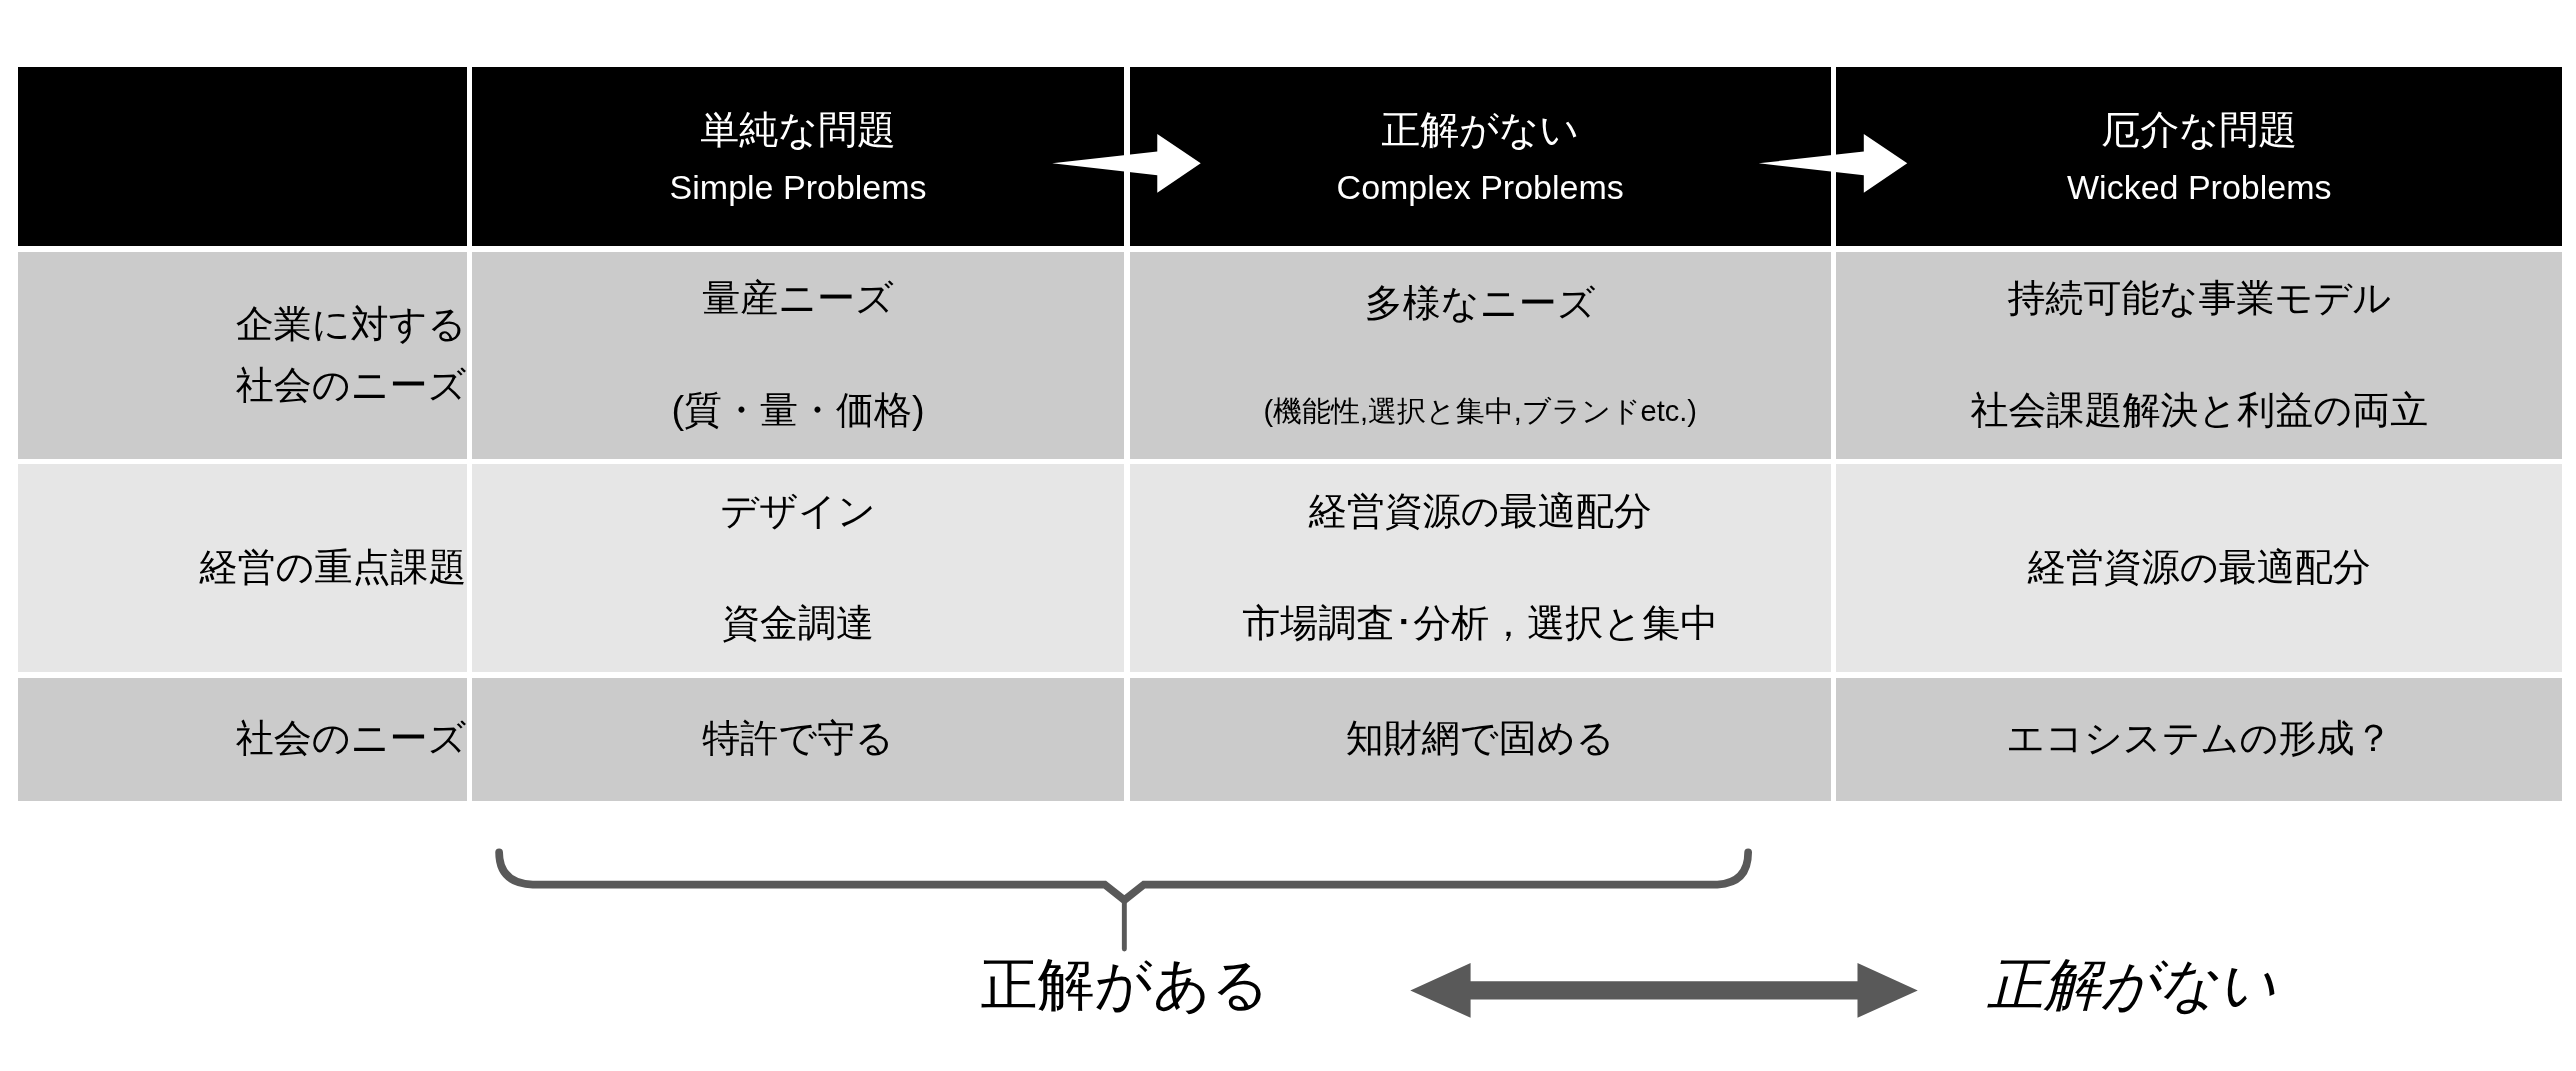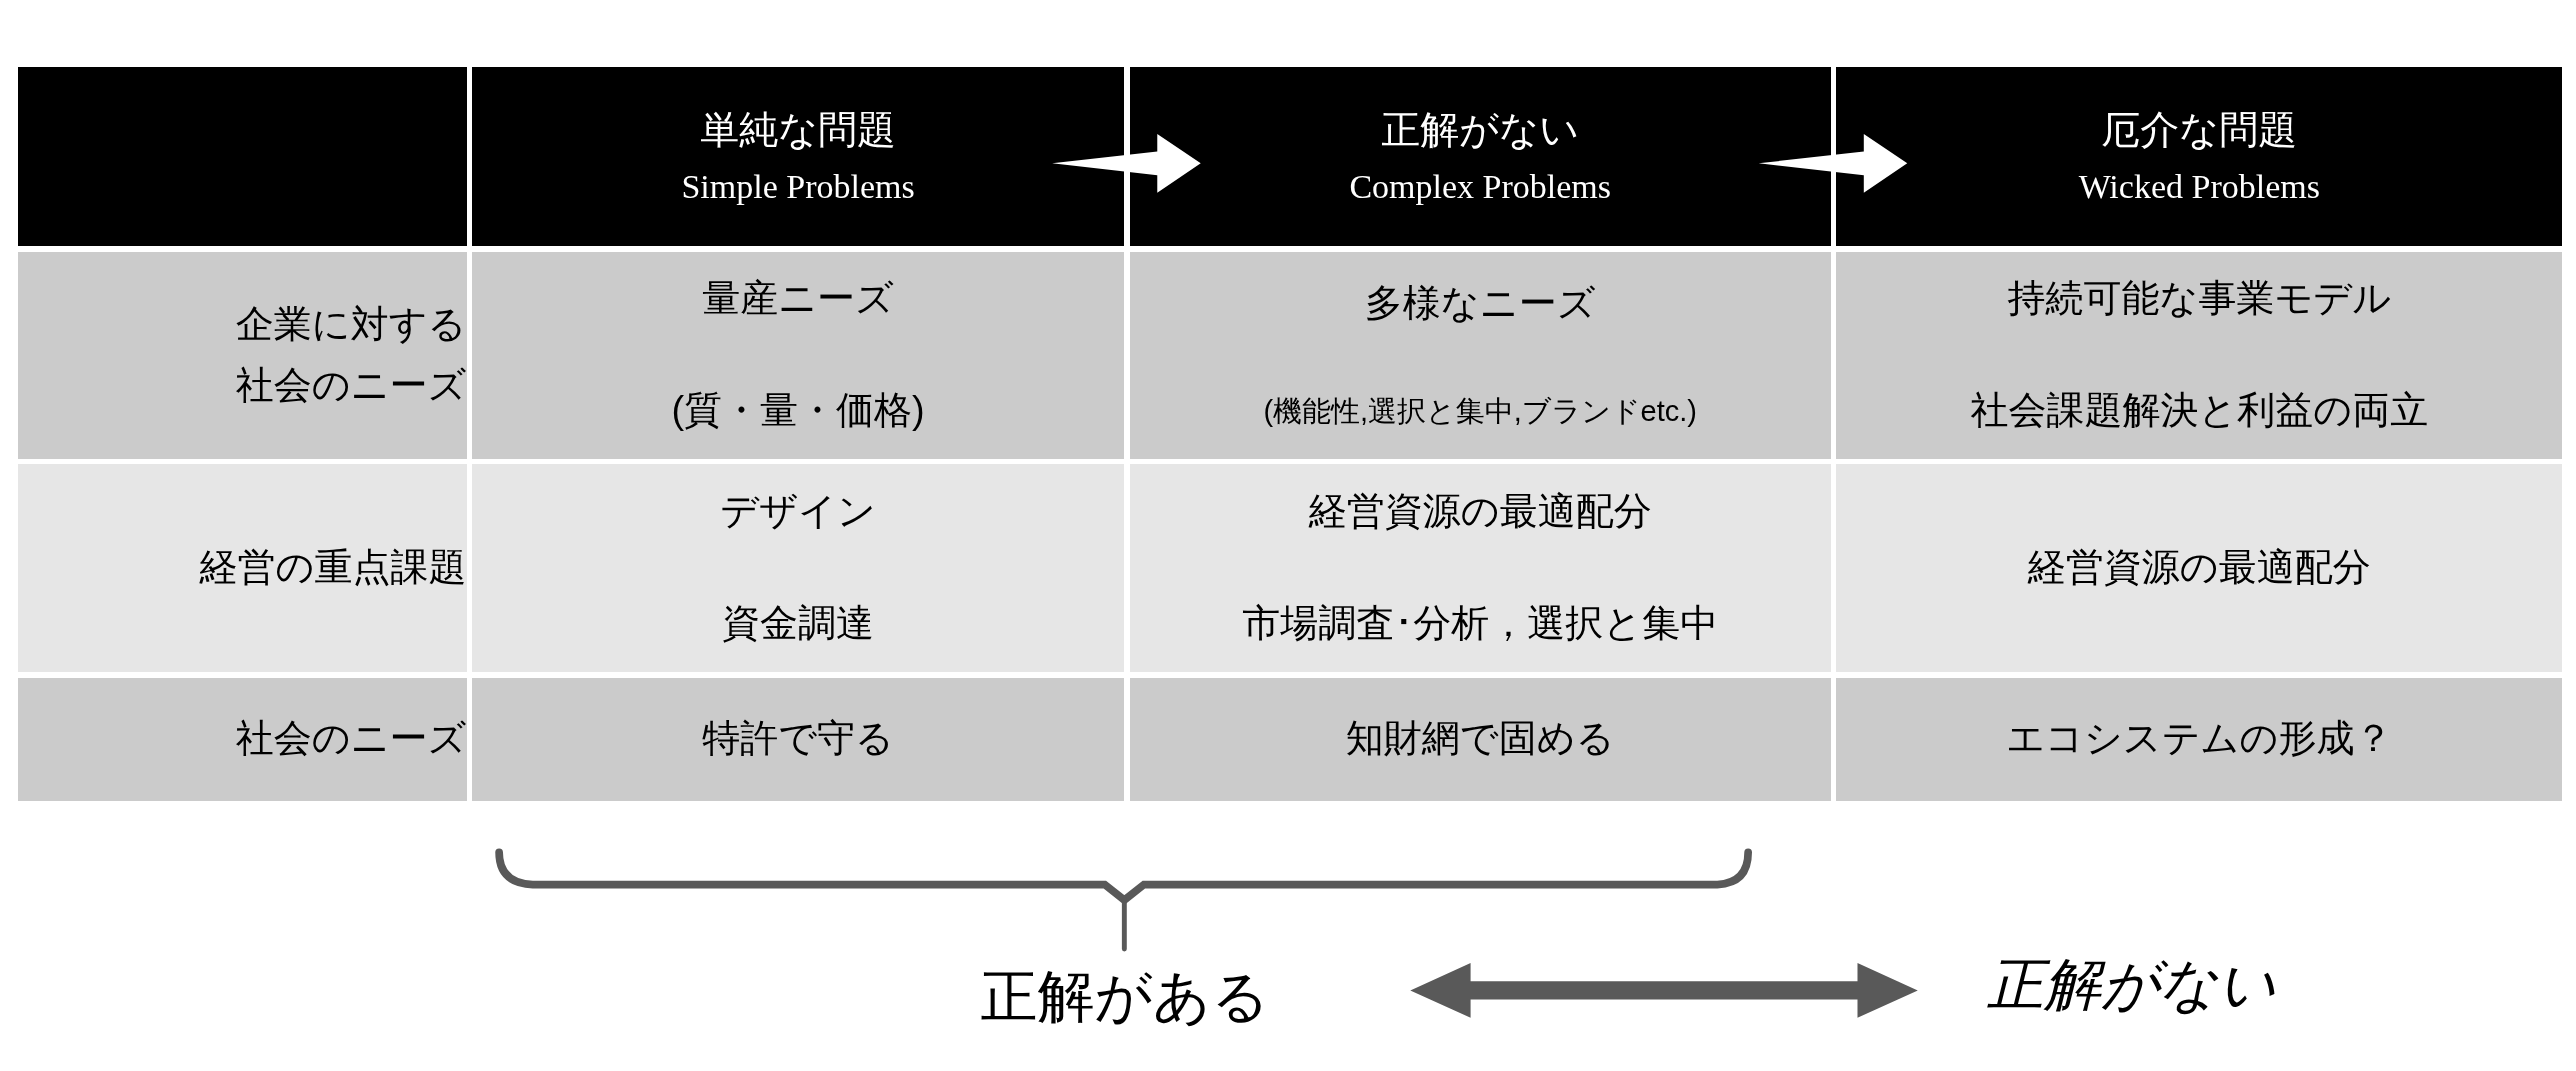--- a/index.html
+++ b/index.html
@@ -15,37 +15,37 @@
     position:absolute;left:17.5px;top:67px;width:2544px;height:734px;
     display:grid;
     grid-template-columns:449px 652px 701px 726px;
     grid-template-rows:179px 207px 208px 123px;
     gap:5.6px;
   }
   .cell{
     display:flex;flex-direction:column;justify-content:center;align-items:center;
     text-align:center;
   }
-  .hdr{background:#000000;color:#ffffff;gap:21px;font-family:Liberation Serif, serif;}
+  .hdr{background:#000000;color:#ffffff;gap:21px;}
   .hdr .jp{font-size:39px;line-height:1;}
   .hdr .en{font-size:34px;line-height:1;}
   .row-dark{background:#cbcbcb;}
   .row-light{background:#e6e6e6;}
   .label-cell{align-items:flex-end;text-align:left;padding-left:22.4px;gap:21px;}
   .body-cell{gap:72px;}
   .body-cell.single{gap:0;}
   .line{font-size:38px;line-height:1.05;white-space:nowrap;}
   .line.small{font-size:29px;}
 
   
   .answer-label{
     position:absolute;top:953px;font-size:57px;line-height:1.1;
     text-align:center;white-space:nowrap;color:#000;
   }
-  .answer-left{left:862px;width:526px;margin-top:12px;}
+  .answer-left{left:862px;width:526px;}
   .answer-right{left:1886px;width:491px;font-style:italic;}
 
   
   .overlay{position:absolute;left:0;top:0;width:2576px;height:1071px;pointer-events:none;}
 </style>
 </head>
 <body>
 
 <div id="canvas">
 

